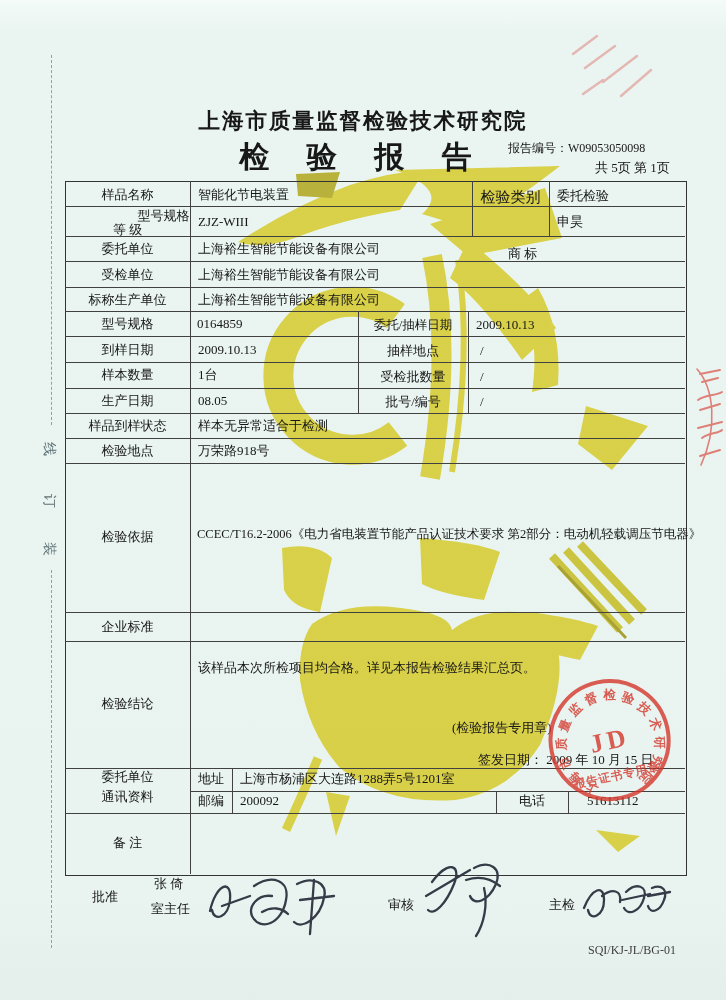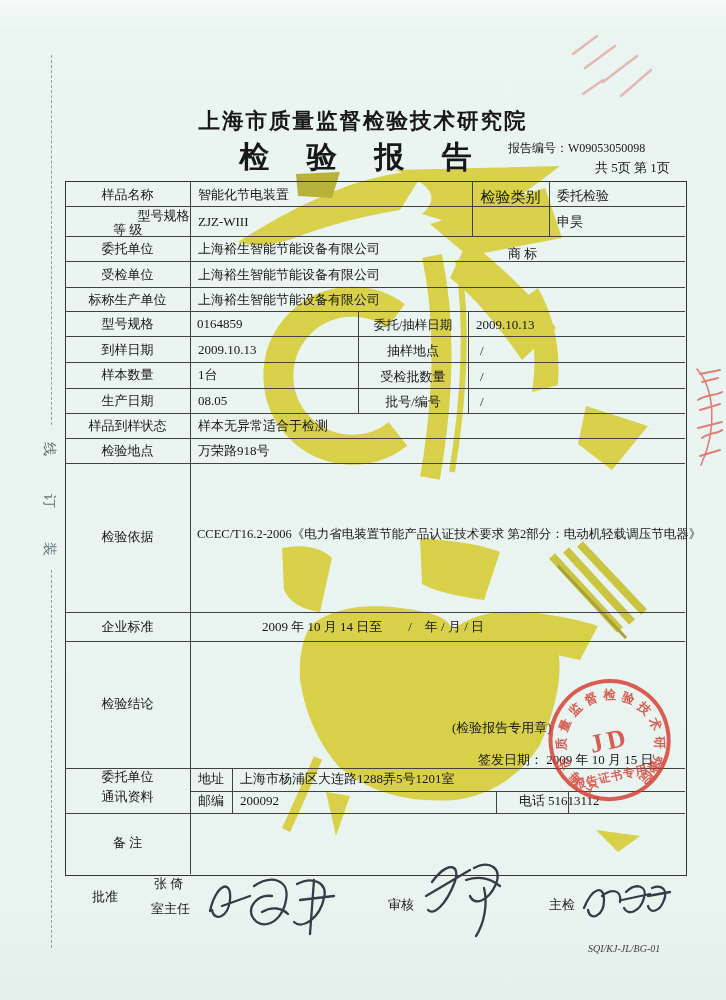--- a/index.html
+++ b/index.html
@@ -15,21 +15,21 @@
   .bindch{position:absolute;left:42px;font-size:14px;color:#5e7174;transform:rotate(90deg);z-index:1;}
   .wm{position:absolute;left:200px;top:160px;z-index:1;opacity:.92;}
   .seal{position:absolute;left:520px;top:652px;z-index:5;opacity:.8;transform:rotate(-12deg);}
   .seal-ring-ch{font-size:12.5px;fill:#d4372b;text-anchor:middle;font-weight:bold;}
   .seal-center{font-size:26px;fill:#d4372b;text-anchor:middle;font-weight:bold;letter-spacing:4px;}
   .seal-bottom{font-size:11.5px;fill:#d4372b;text-anchor:middle;letter-spacing:1px;font-weight:bold;}
   .sig{position:absolute;z-index:4;}
   .sig path{fill:none;stroke:#353b47;stroke-width:2.3;stroke-linecap:round;stroke-linejoin:round;}
   .redfrag{position:absolute;z-index:4;}
   .redfrag path{fill:none;stroke:#d8392e;stroke-linecap:round;}
-  .code{position:absolute;font-size:10px;color:#3c3c3c;z-index:3;font-family:"Liberation Serif",serif;font-style:italic;}
+  .code{position:absolute;font-size:12px;color:#3c3c3c;z-index:3;font-family:"Liberation Serif",serif;}
   .hdr-inst{position:absolute;left:0;width:726px;top:106px;text-align:center;font-size:21.5px;
             font-weight:600;letter-spacing:2px;z-index:3;}
   .hdr-title{position:absolute;left:0;width:726px;top:137px;text-align:center;font-size:30px;
              font-weight:bold;letter-spacing:15px;z-index:3;}
 </style>
 </head>
 <body>
 
 <div class="page">
 
@@ -135,34 +135,34 @@
 
   <span class="t c" style="left:65px;width:125px;top:419px;">样品到样状态</span>
   <span class="t" style="left:198px;top:419px;">样本无异常适合于检测</span>
   <span class="t c" style="left:65px;width:125px;top:444px;">检验地点</span>
   <span class="t" style="left:198px;top:444px;">万荣路918号</span>
 
   <span class="t c" style="left:65px;width:125px;top:530px;">检验依据</span>
   <span class="t" style="left:197px;top:527px;font-size:12.5px;">CCEC/T16.2-2006《电力省电装置节能产品认证技术要求 第2部分：电动机轻载调压节电器》</span>
 
   <span class="t c" style="left:65px;width:125px;top:620px;">企业标准</span>
-  <span class="t" style="left:262px;top:620px;">2009 年 10 月 14 日至　　/　年 / 月 / 日</span>
 
   <span class="t c" style="left:65px;width:125px;top:697px;">检验结论</span>
+  <span class="t" style="left:198px;top:661px;">该样品本次所检项目均合格。详见本报告检验结果汇总页。</span>
   <span class="t" style="left:452px;top:721px;">(检验报告专用章)</span>
   <span class="t" style="left:478px;top:753px;">签发日期： 2009 年  10  月 15  日</span>
 
   <span class="t c" style="left:65px;width:125px;top:770px;">委托单位</span>
   <span class="t c" style="left:65px;width:125px;top:790px;">通讯资料</span>
   <span class="t c" style="left:190px;width:42px;top:772px;">地址</span>
   <span class="t" style="left:240px;top:772px;">上海市杨浦区大连路1288弄5号1201室</span>
   <span class="t c" style="left:190px;width:42px;top:794px;">邮编</span>
   <span class="t" style="left:240px;top:794px;">200092</span>
   <span class="t c" style="left:496px;width:72px;top:794px;">电话</span>
-  <span class="t" style="left:548px;top:794px;">51613112</span>
+  <span class="t" style="left:587px;top:794px;">51613112</span>
 
   <span class="t c" style="left:65px;width:125px;top:836px;">备 注</span>
 
   <span class="t" style="left:92px;top:890px;">批准</span>
   <span class="t" style="left:154px;top:877px;">张 倚</span>
   <span class="t" style="left:151px;top:902px;">室主任</span>
   <span class="t" style="left:388px;top:898px;">审核</span>
   <span class="t" style="left:549px;top:898px;">主检</span>
   <span class="code" style="left:588px;top:943px;">SQI/KJ-JL/BG-01</span>
 

